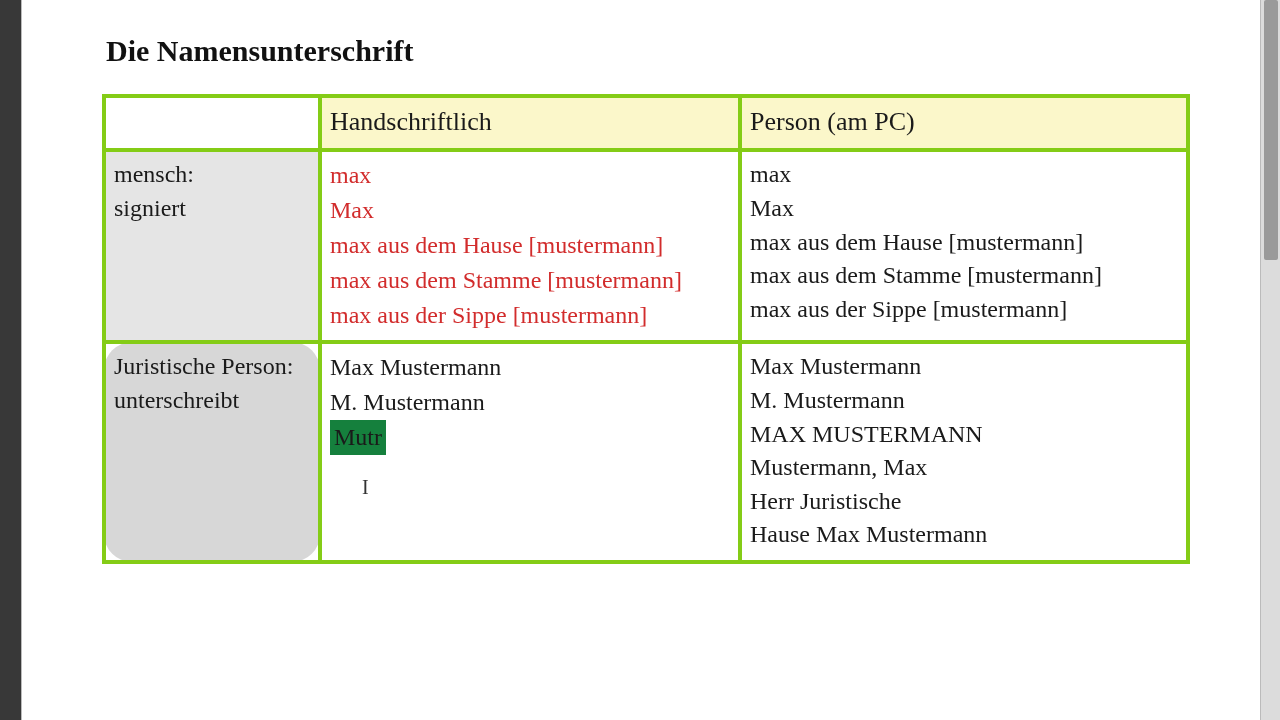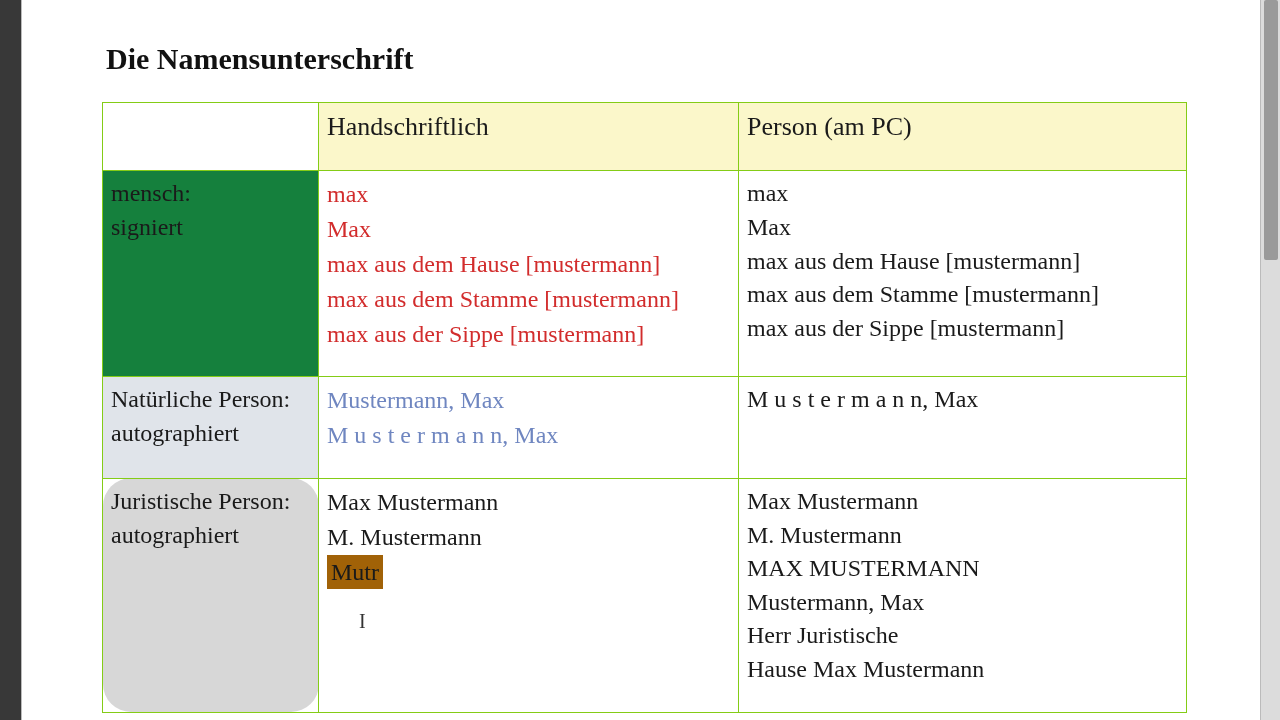--- a/index.html
+++ b/index.html
@@ -5,38 +5,38 @@
   html,body{margin:0;padding:0;width:1280px;height:720px;overflow:hidden;
     font-family:"Times New Roman",Times,serif;}
   .frame{position:absolute;inset:0;background:#383838;}
   .sheet{position:absolute;left:22px;top:0;width:1238px;height:720px;
     background:#fff;box-shadow:0 0 0 1px #bbb;}
   .scrollbar{position:absolute;right:0;top:0;width:19px;height:720px;
     background:#dcdcdc;}
   .thumb{position:absolute;right:2px;top:0;width:14px;height:260px;
     background:#9a9a9a;border-radius:2px;}
   .content{position:absolute;left:80px;top:34px;width:1100px;}
-  h2{margin:8px 0 26px 4px;font-size:30px;font-weight:bold;color:#111;}
+  h2{margin:0 0 26px 4px;font-size:30px;font-weight:bold;color:#111;}
   table{border-collapse:collapse;width:1084px;table-layout:fixed;}
   col.c0{width:216px;}
   col.c1{width:420px;}
   col.c2{width:448px;}
-  th,td{border:1px solid #84cc16;vertical-align:top;font-size:24px;
-    line-height:1.40;padding:6px 8px 25px 8px;color:#1a1a1a;margin-top:20px;}
+  th,td{border:4px solid #84cc16;vertical-align:top;font-size:24px;
+    line-height:1.40;padding:6px 8px 8px 8px;color:#1a1a1a;margin-top:20px;}
   th{background:#fbf7ca;font-weight:normal;text-align:left;font-size:26px;}
   th.blank{background:#fff;}
-  .row-mensch td:first-child{background:#15803d;}
+  .row-mensch td:first-child{background:#e5e5e5;}
   .row-nat   td:first-child{background:#e0e4ea;}
   .row-jur   td:first-child{background:#d7d7d7;border-radius:28px;}
   .hand{font-family:"Brush Script MT","Segoe Script","Lucida Handwriting",
     cursive;font-size:24px;line-height:1.45;}
   .red{color:#d22c2c;}
   .blue{color:#6f86c0;}
   .black{color:#1a1a1a;}
-  .mutr{display:inline-block;background:#a16207;padding:0 4px;}
+  .mutr{display:inline-block;background:#15803d;padding:0 4px;}
   .cursor-glyph{display:block;margin:18px 0 0 32px;font-size:20px;
     color:#333;font-family:"Times New Roman",serif;}
   td div{white-space:nowrap;}
 </style>
 </head>
 <body>
 
 <div class="frame">
   <div class="sheet">
     <div class="content">
@@ -71,38 +71,25 @@
           </td>
           <td>
             <div>max</div>
             <div>Max</div>
             <div>max aus dem Hause [mustermann]</div>
             <div>max aus dem Stamme [mustermann]</div>
             <div>max aus der Sippe [mustermann]</div>
           </td>
         </tr>
 
-        <tr class="row-nat">
-          <td>
-            <div>Natürliche Person:</div>
-            <div>autographiert</div>
-          </td>
-          <td>
-            <div class="hand blue">Mustermann, Max</div>
-            <div class="hand blue">M u s t e r m a n n, Max</div>
-          </td>
-          <td>
-            <div>M u s t e r m a n n, Max</div>
-          </td>
-        </tr>
 
         <tr class="row-jur">
           <td>
             <div>Juristische Person:</div>
-            <div>autographiert</div>
+            <div>unterschreibt</div>
           </td>
           <td>
             <div class="hand black">Max Mustermann</div>
             <div class="hand black">M. Mustermann</div>
             <div class="hand black">
               <span class="mutr">Mutr</span>
             </div>
             <span class="cursor-glyph">I</span>
           </td>
           <td>

